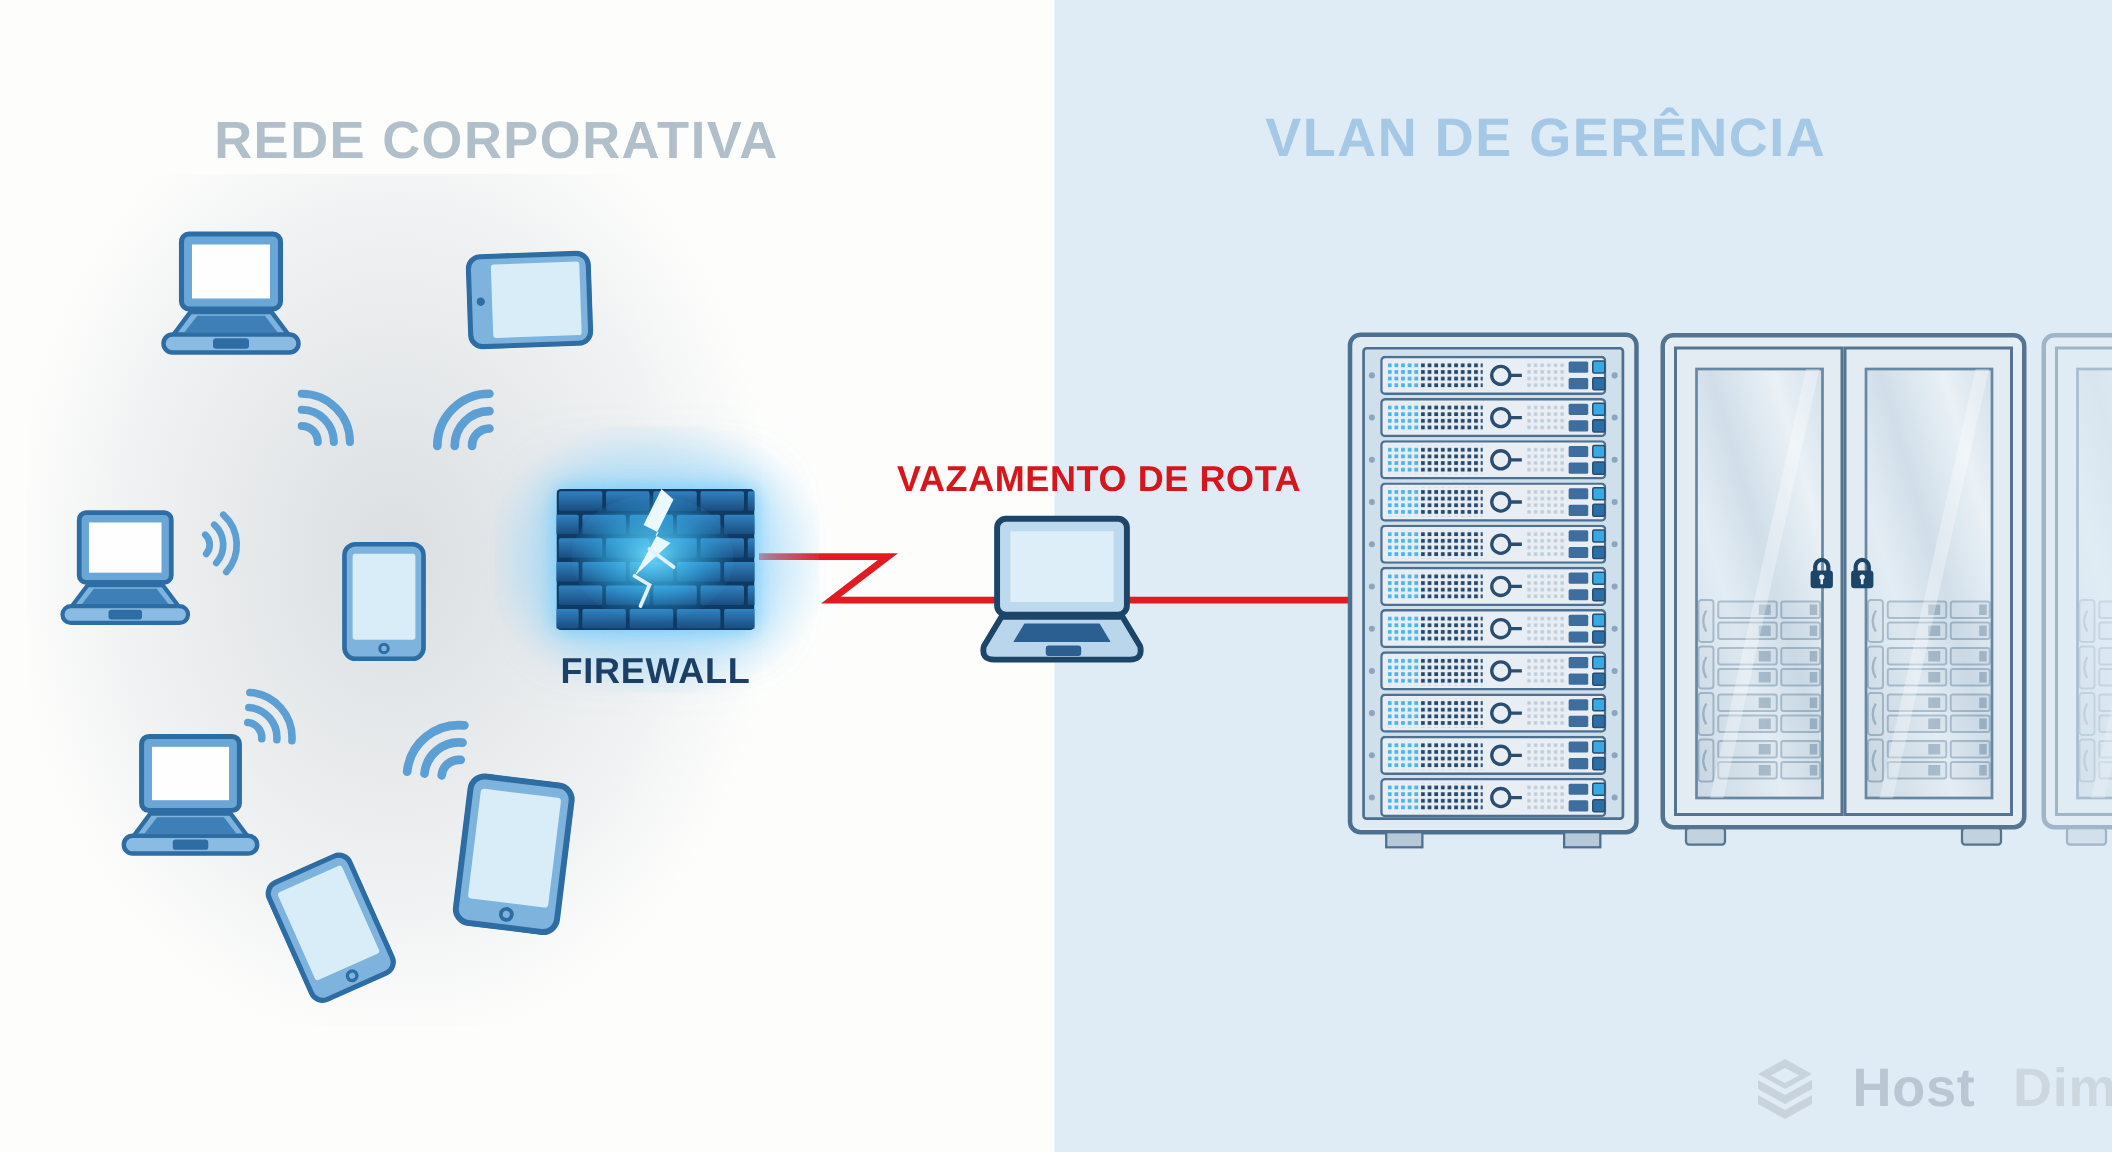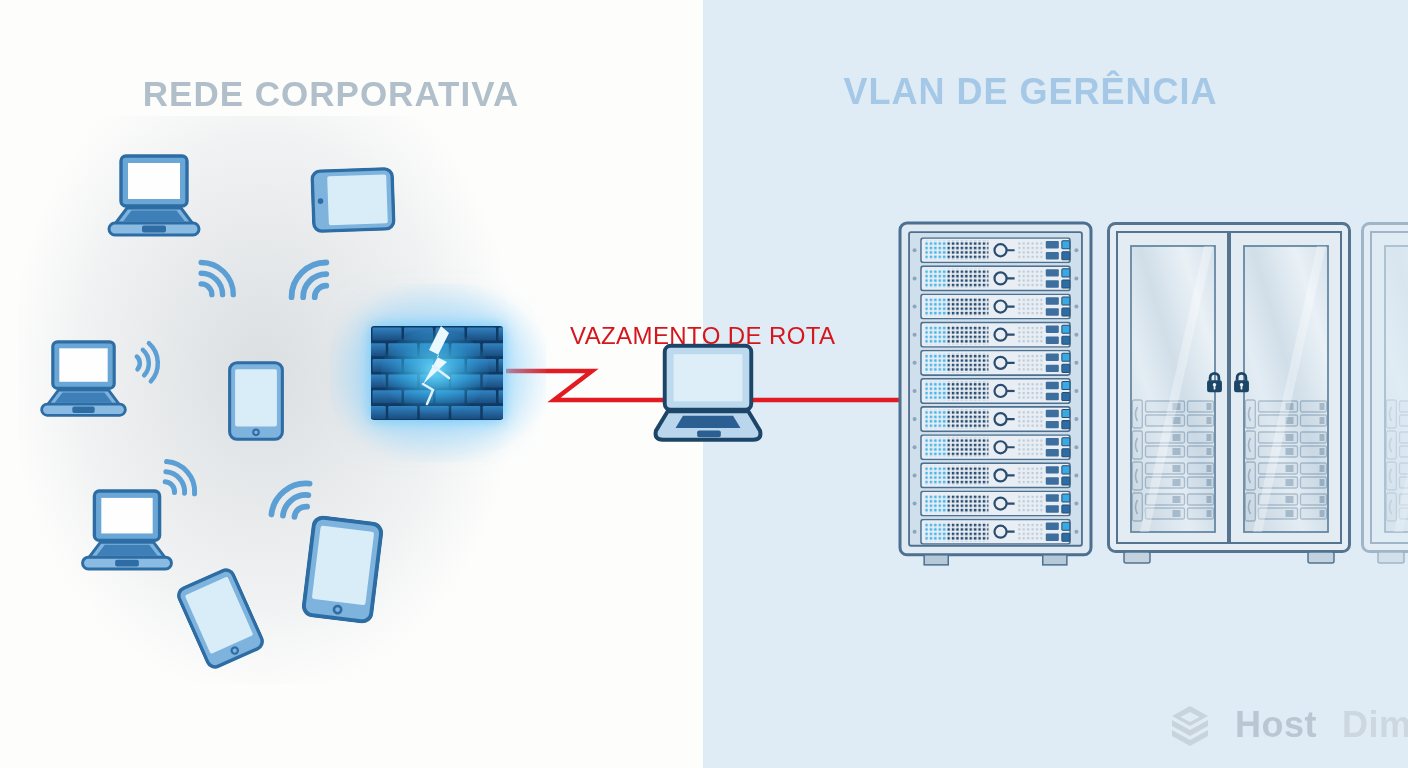--- a/index.html
+++ b/index.html
@@ -15,22 +15,22 @@
   .title-left{left:0;top:74px;width:662px;font-size:35px;color:var(--left-title,#b1bfca);}
   .title-right{left:678px;top:71px;width:705px;font-size:36px;color:var(--right-title,#a4c8e6);}
   .dev{position:absolute;}
   #line-layer{position:absolute;left:0;top:0;width:1408px;height:768px;pointer-events:none;}
   .fw-halo{position:absolute;left:330px;top:284px;width:216px;height:178px;
     background:radial-gradient(ellipse at center, rgba(120,205,250,.55), rgba(140,210,250,.28) 55%, rgba(255,255,255,0) 76%);}
   .fw{position:absolute;left:371px;top:326px;
     filter:drop-shadow(0 0 7px rgba(110,200,250,.95)) drop-shadow(0 0 22px rgba(130,205,250,.65));}
   .fw-label{position:absolute;left:347px;top:434px;width:180px;text-align:center;
     font-weight:700;font-size:24px;letter-spacing:.5px;color:var(--firewall-label,#1c3f66);}
-  .alert{position:absolute;left:570px;top:306px;font-size:24px;font-weight:400;
-    letter-spacing:.4px;color:var(--alert-red,#d6161d);white-space:nowrap;margin-top:16px;}
+  .alert{position:absolute;left:598px;top:306px;font-size:24px;font-weight:700;
+    letter-spacing:.4px;color:var(--alert-red,#d6161d);white-space:nowrap;}
   .laptop-center{position:absolute;left:649px;top:343px;}
   .rack{position:absolute;top:221px;}
   #rack1{left:898px;}
   #rack2{left:1106px;}
   #rack3{left:1360px;opacity:.45;}
   .watermark{position:absolute;left:1170px;top:704px;display:flex;align-items:center;gap:25px;
     font-weight:700;font-size:36px;letter-spacing:.5px;opacity:.9;}
   .wm-host{color:var(--watermark-primary,#b7c2cd);}
   .wm-dime{color:var(--watermark-secondary,#ccd5dd);}
   .defs-hidden{position:absolute;width:0;height:0;overflow:hidden;}
@@ -245,20 +245,21 @@
         <rect x="-14.25" y="80" width="29" height="13" rx="1.2" fill="url(#fwbrick)"></rect>
         <rect x="17.25" y="80" width="29" height="13" rx="1.2" fill="url(#fwbrick)"></rect>
         <rect x="48.75" y="80" width="29" height="13" rx="1.2" fill="url(#fwbrick)"></rect>
         <rect x="80.25" y="80" width="29" height="13" rx="1.2" fill="url(#fwbrick)"></rect>
         <rect x="111.75" y="80" width="29" height="13" rx="1.2" fill="url(#fwbrick)"></rect>
       </g>
     <ellipse cx="64" cy="46" rx="54" ry="42" fill="url(#fwglow)"></ellipse>
     <path d="M70,0 L58,24 L68,29 L52,58 L76,36 L66,31 L78,7 Z" fill="#eaf8ff"></path>
     <path d="M52,58 L62,64 L56,78 M62,40 L78,52" fill="none" stroke="#dff2fd" stroke-width="2.5" stroke-linecap="round"></path>
   </svg>
+  <div class="fw-label">FIREWALL</div>
 
   <div class="alert">VAZAMENTO DE ROTA</div>
 
   <svg class="laptop-center" width="118" height="101" viewBox="0 0 120 102">
     <use href="#sym-laptop-center"></use>
   </svg>
 
   <svg id="rack1" class="rack" width="195" height="350" viewBox="0 0 194 348">
     <rect x="2" y="2" width="190" height="330" rx="7" fill="#dfeaf2" stroke="#4e7090" stroke-width="3"></rect>
     <rect x="11" y="11" width="172" height="312" rx="2" fill="#cfdfeb" stroke="#4e7090" stroke-width="1.8"></rect>

